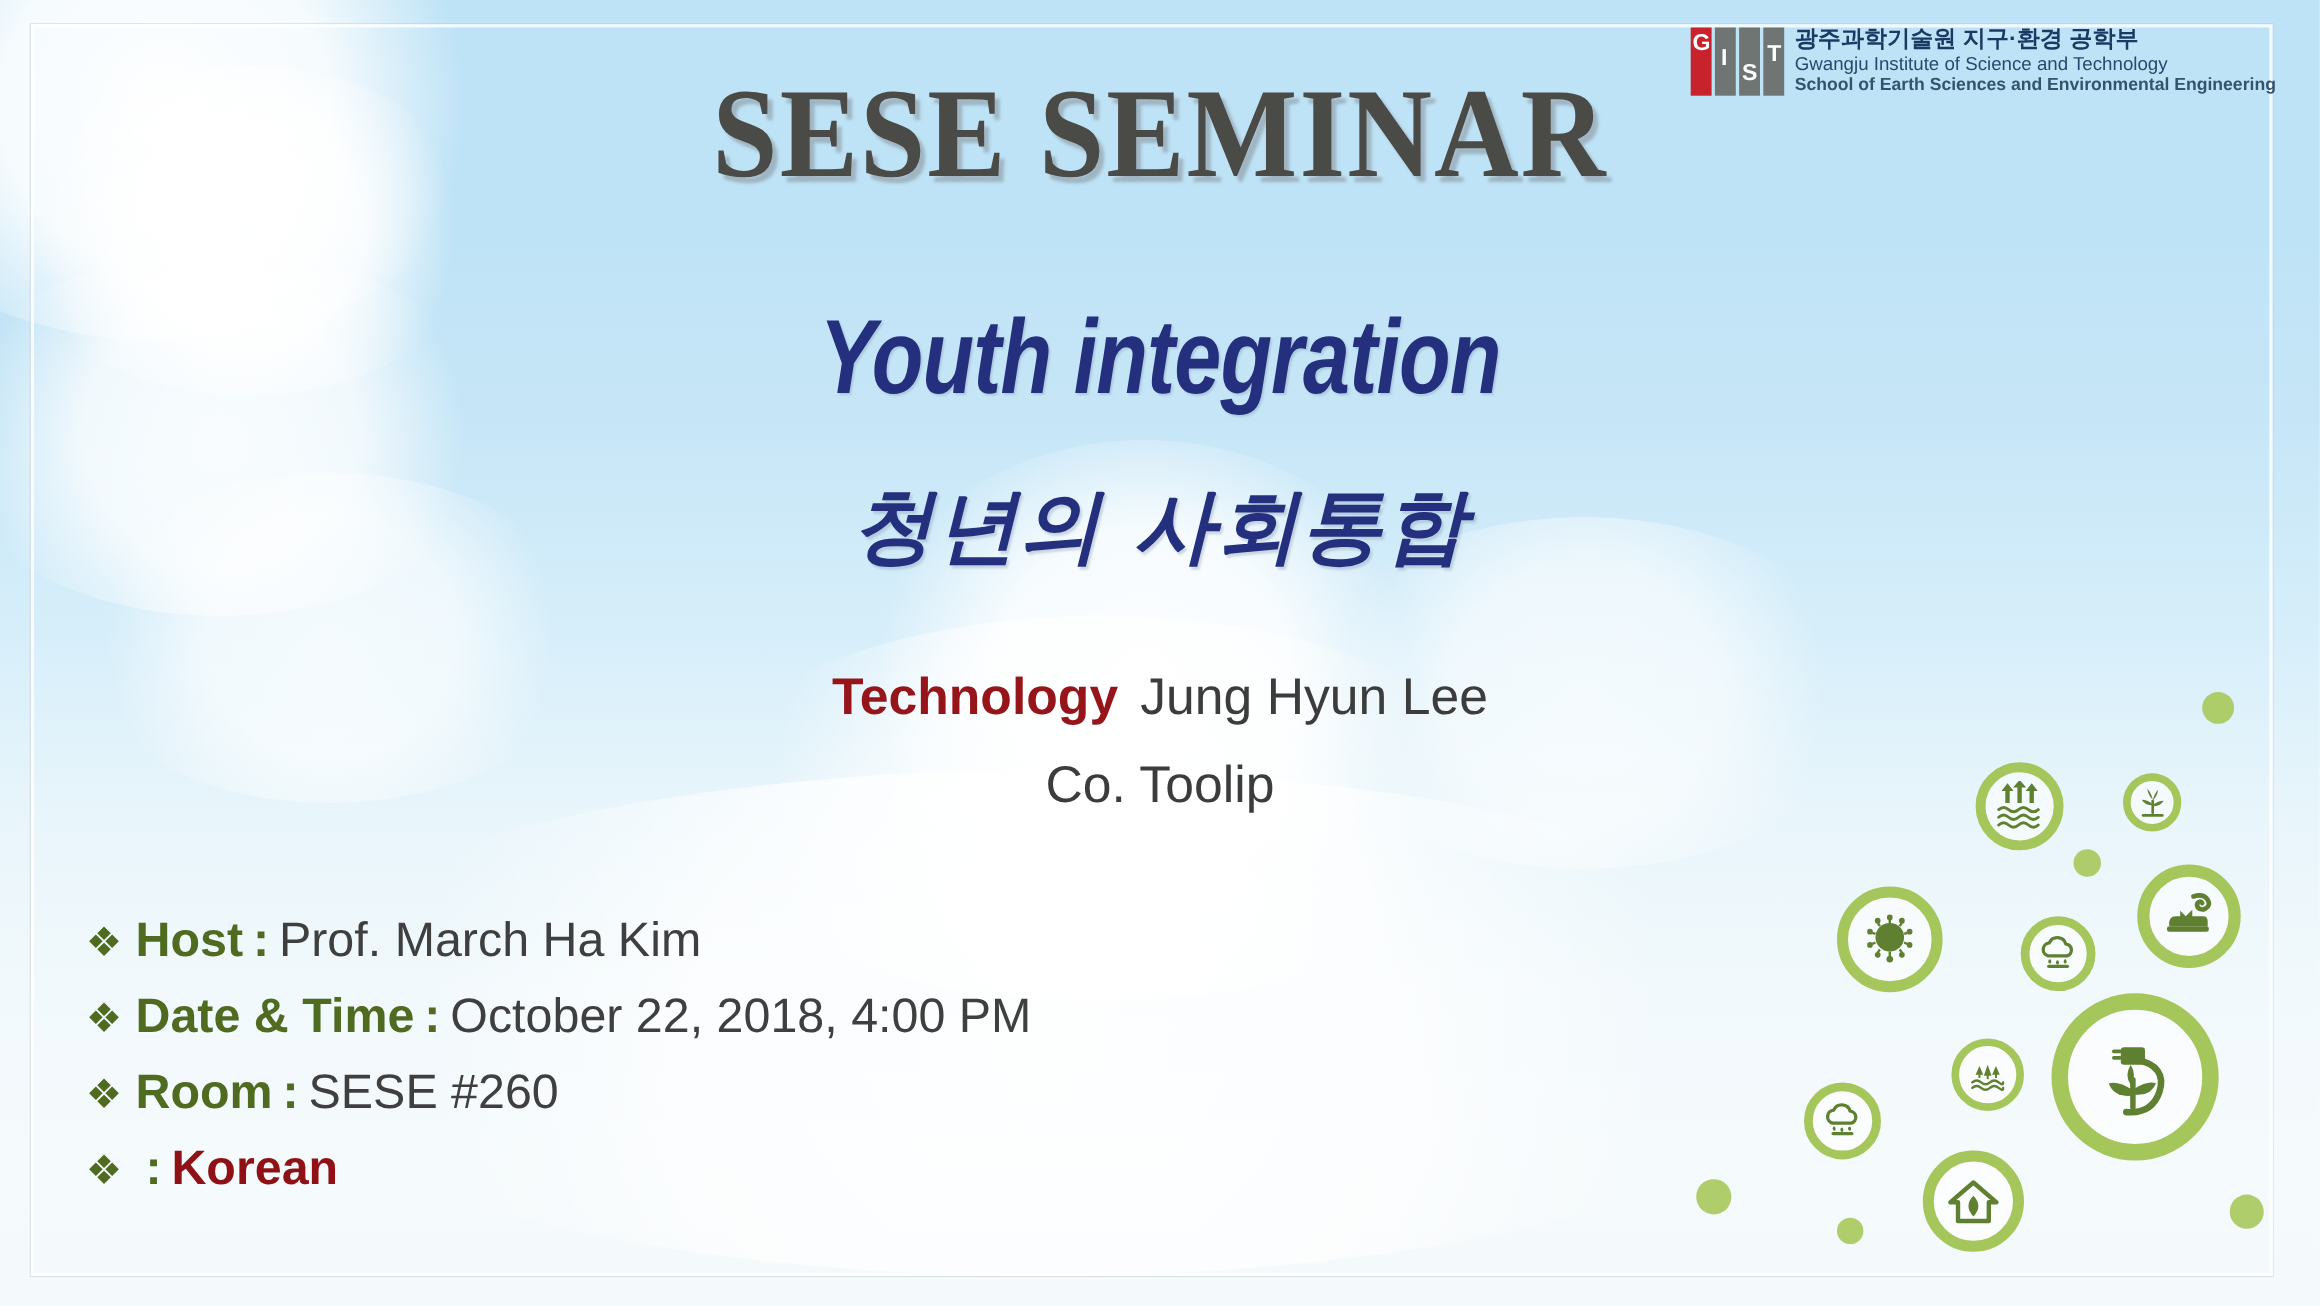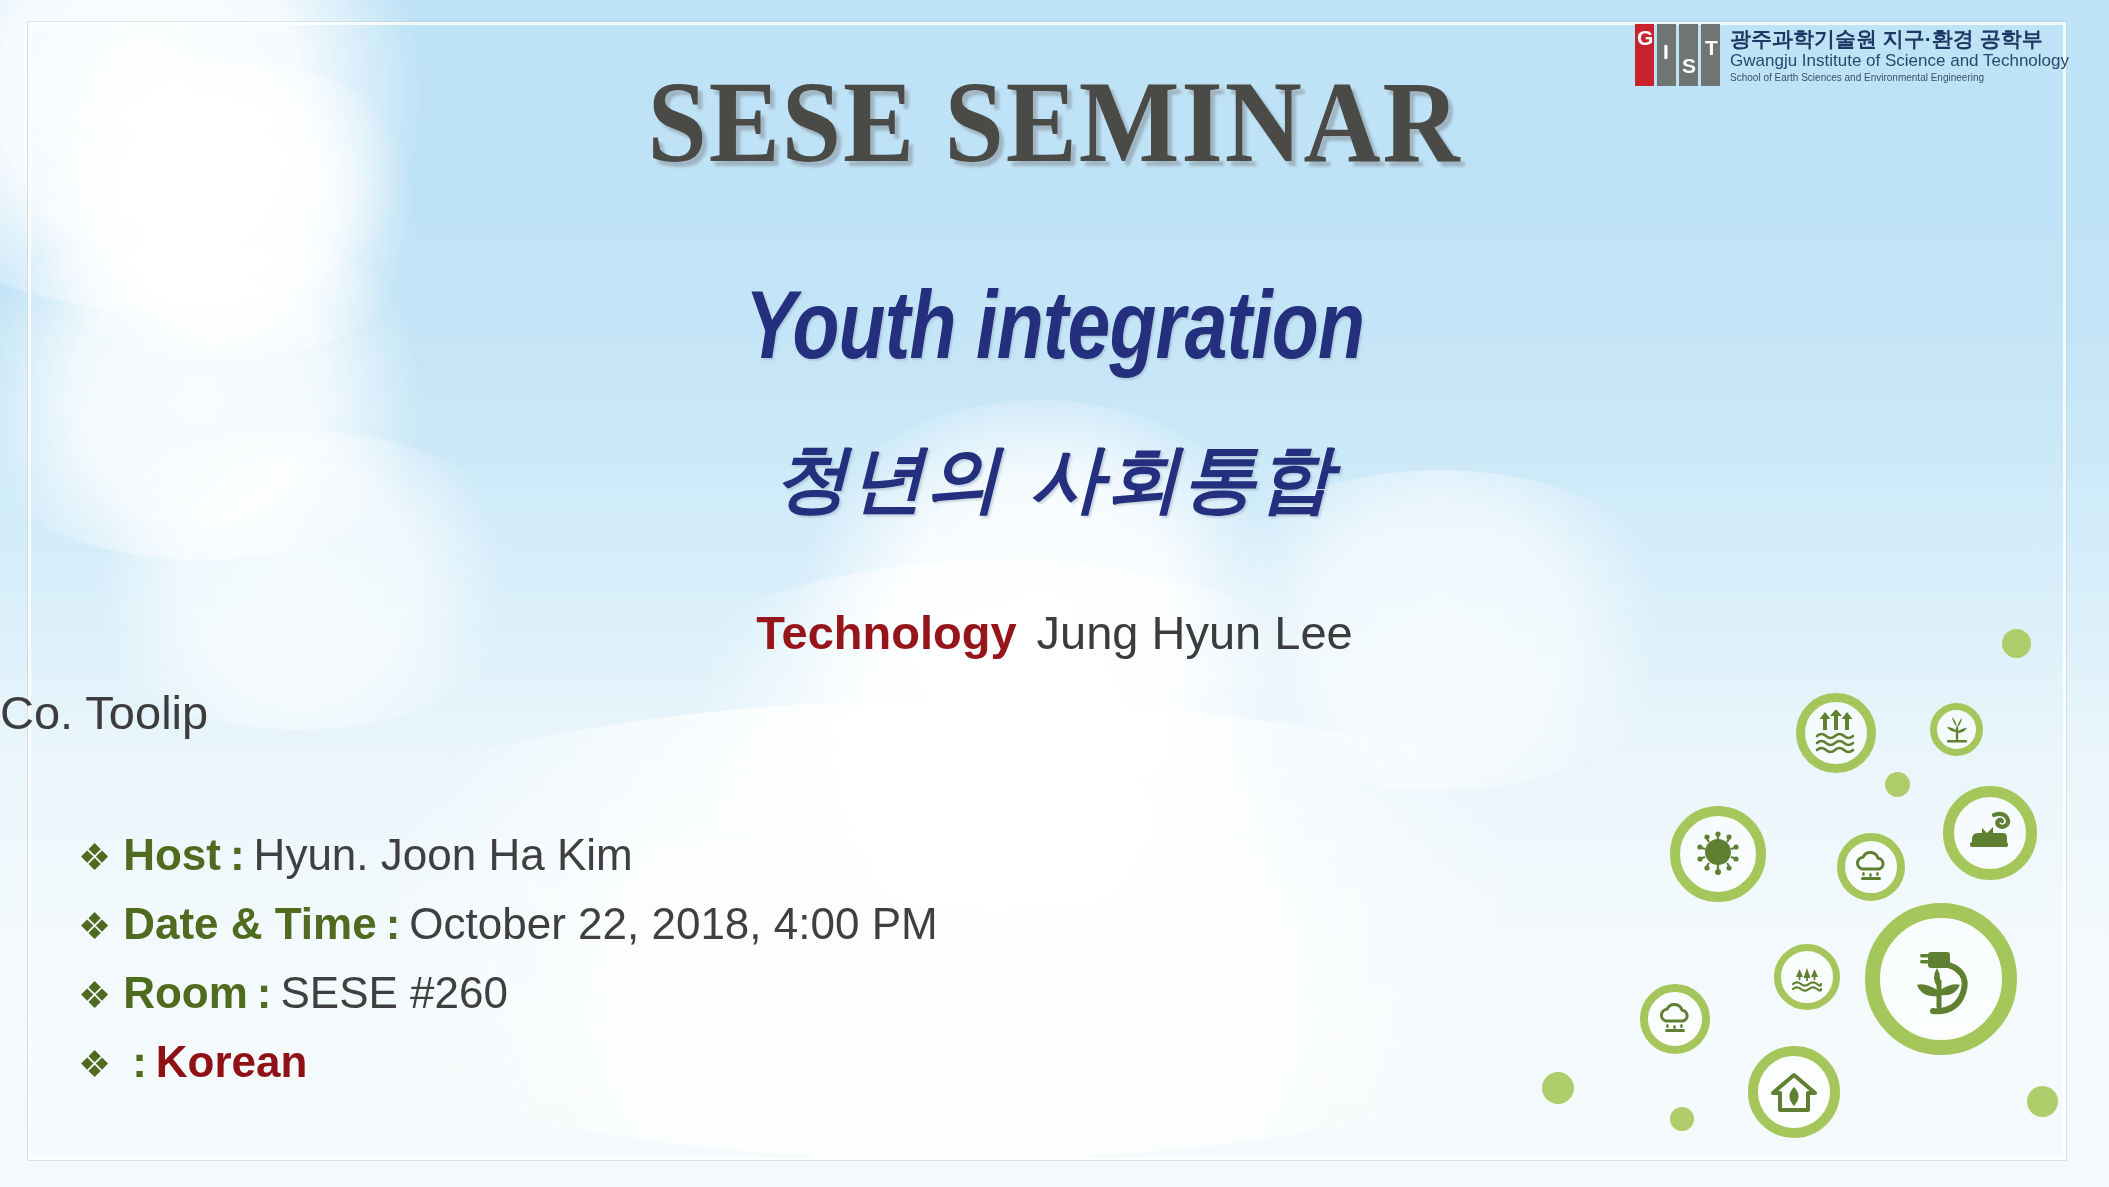--- a/index.html
+++ b/index.html
@@ -88,23 +88,24 @@
     color: #1b3a63;
     letter-spacing: 0px;
     white-space: nowrap;
   }
   #gist-en1 {
     font-size: 17px;
     color: #27496d;
     white-space: nowrap;
   }
   #gist-en2 {
-    font-size: 10px;
+    font-size: 16px;
     color: #33536f;
     white-space: nowrap;
+    font-weight: bold;
   }
 
   
   #main-title {
     position: absolute;
     left: 0;
     right: 0;
     top: 56px;
     text-align: center;
     font-family: "Liberation Serif", serif;
@@ -164,21 +165,21 @@
   #instructor-name {
     color: #3c3c3c;
     margin-left: 20px;
   }
 
   #company-line {
     position: absolute;
     left: 0;
     right: 0;
     top: 685px;
-    text-align: left;
+    text-align: center;
     font-size: 47px;
     color: #3c3c3c;
   }
 
   
   #details {
     position: absolute;
     left: 78px;
     top: 830px;
   }
@@ -289,21 +290,21 @@
     <span id="instructor-label">Technology</span><span id="instructor-name">Jung Hyun Lee</span>
   </div>
   <div id="company-line">Co. Toolip</div>
 
   <div id="details">
 
     <div class="detail-row">
       <span class="detail-bullet">❖</span>
       <span class="detail-label">Host</span>
       <span class="detail-sep">:</span>
-      <span class="detail-value">Hyun. Joon Ha Kim</span>
+      <span class="detail-value">Prof. March Ha Kim</span>
     </div>
 
     <div class="detail-row">
       <span class="detail-bullet">❖</span>
       <span class="detail-label">Date &amp; Time</span>
       <span class="detail-sep">:</span>
       <span class="detail-value">October 22, 2018, 4:00 PM</span>
     </div>
 
     <div class="detail-row">

